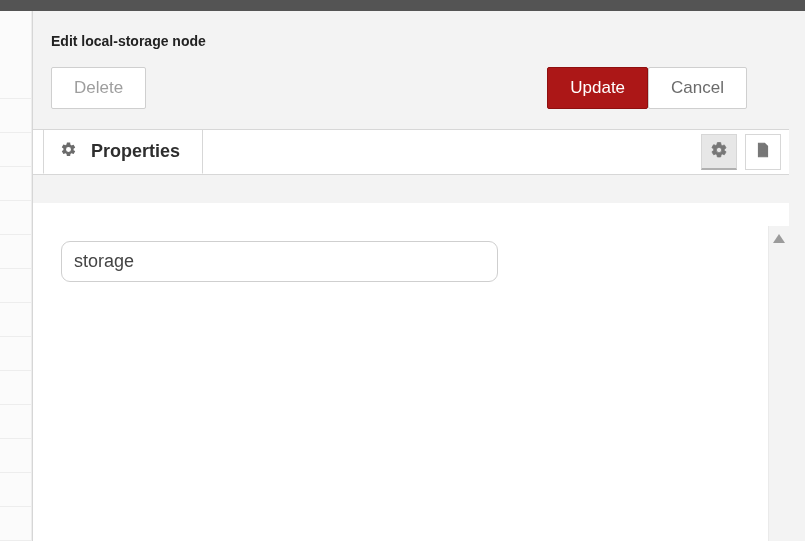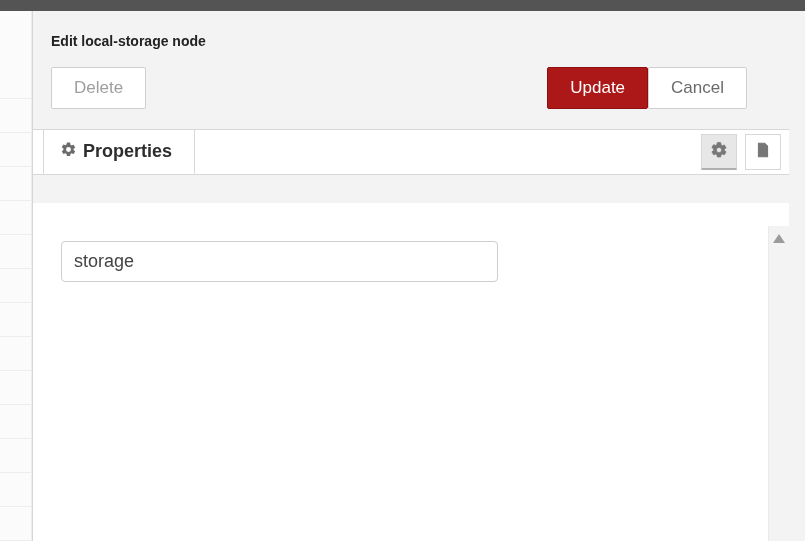--- a/index.html
+++ b/index.html
@@ -92,21 +92,21 @@
     height: 46px;
     background: #fff;
     border-top: 1px solid #d7d7d7;
     border-bottom: 1px solid #d7d7d7;
     position: relative;
     padding-left: 10px;
   }
   .tab {
     display: inline-flex;
     align-items: center;
-    gap: 6px;
+    gap: 14px;
     padding: 0 22px 0 16px;
     border: 1px solid #d7d7d7;
     border-bottom: 1px solid #fff;
     background: #fff;
     position: relative;
     top: -1px;
     margin-bottom: -1px;
     font-size: 18px;
     font-weight: bold;
     color: #2e2e2e;
@@ -154,21 +154,21 @@
     width: 130px;
     font-size: 18px;
     color: #5c5c5c;
   }
   .text-input {
     flex: 0 0 437px;
     max-width: 437px;
     font-size: 18px;
     padding: 9px 12px;
     border: 1px solid #cfcfcf;
-    border-radius: 4px;
+    border-radius: 9px;
     color: #444;
     font-family: inherit;
     background: #fff;
   }
 
   .scroll-hint {
     position: absolute;
     right: 0;
     top: 215px;
     bottom: 0;

